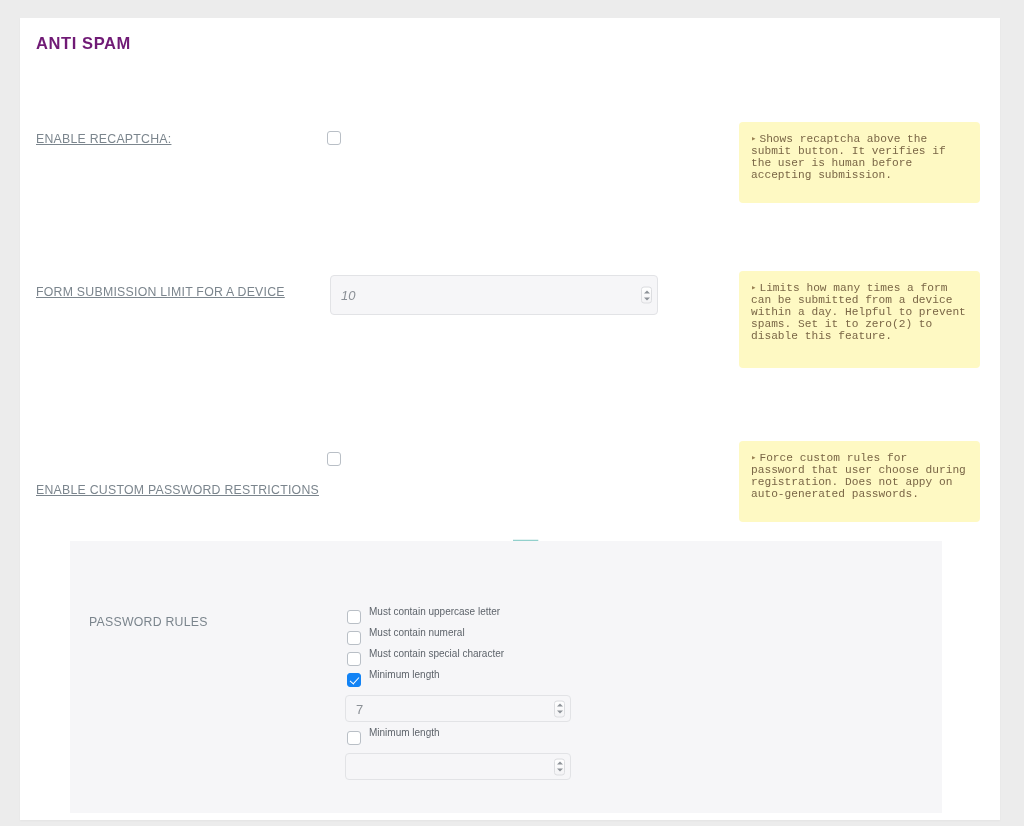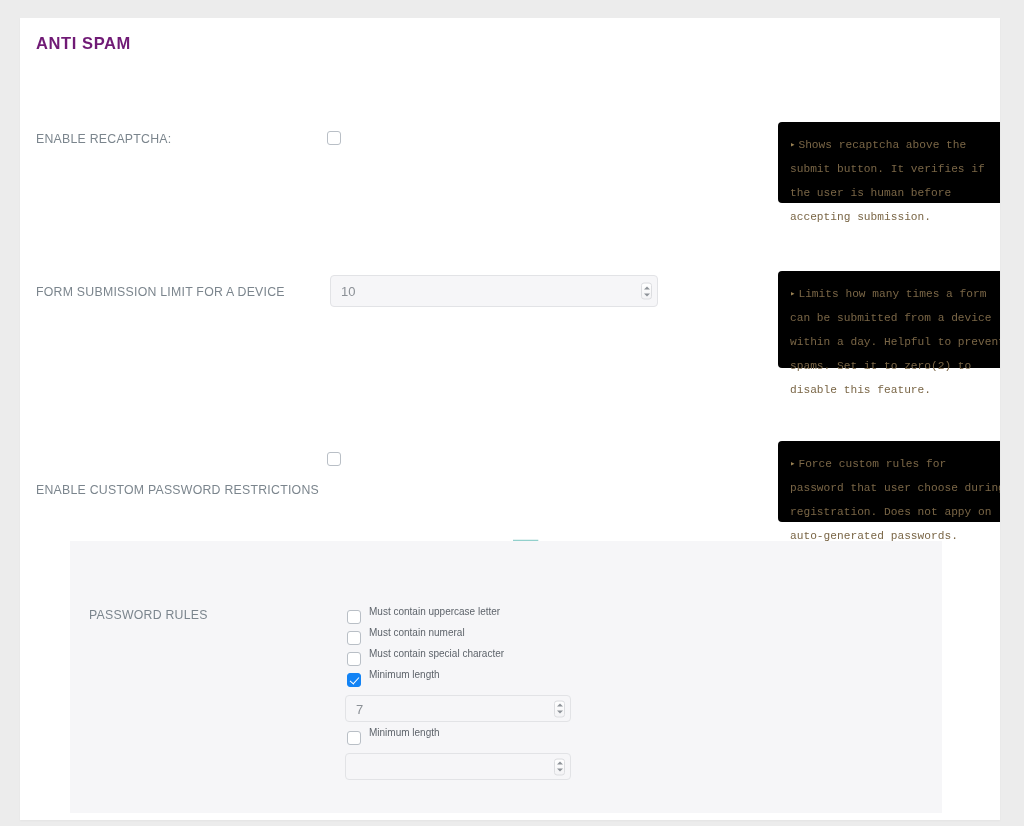--- a/index.html
+++ b/index.html
@@ -52,20 +52,21 @@
     width: 980px;
   }
   .field-label {
     position: absolute;
     left: 16px;
     font-family: "Liberation Sans Narrow", "Liberation Sans", sans-serif;
     font-size: 12.3px;
     letter-spacing: 0.25px;
     color: #7b858d;
     white-space: nowrap;
+    text-decoration: underline;
   }
 
   
   .cbox {
     position: absolute;
     width: 14px;
     height: 14px;
     border: 1px solid #b9bfc6;
     border-radius: 3px;
     background: #ffffff;
@@ -129,29 +130,28 @@
     border-bottom: 3.5px solid #8d9298;
   }
   .spinner .arw.down {
     bottom: 2.5px;
     border-top: 3.5px solid #8d9298;
   }
 
   
   .help-note {
     position: absolute;
-    background: #000000;
+    background: #fef9c3;
     border-radius: 4px;
     padding: 11px 14px 12px 12px;
     box-sizing: border-box;
     font-family: "Liberation Mono", "DejaVu Sans Mono", monospace;
     font-size: 11.2px;
-    line-height: 24px;
+    line-height: 12px;
     color: #7a6646;
-    margin-left: 39px;
   }
   .help-note .tri {
     color: #9a8254;
     font-size: 9px;
     margin-right: 3px;
     vertical-align: 1px;
   }
 
   
   .elbow-arrow {
@@ -167,21 +167,21 @@
     position: absolute;
     left: 50px;
     top: 523px;
     width: 872px;
     height: 272px;
     background: #f6f6f8;
   }
   .subpanel-label {
     position: absolute;
     left: 19px;
-    top: 67px;
+    top: 74px;
     font-family: "Liberation Sans Narrow", "Liberation Sans", sans-serif;
     font-size: 12.3px;
     letter-spacing: 0.25px;
     color: #7b858d;
     white-space: nowrap;
   }
   .rules-col {
     position: absolute;
     left: 277px;
     top: 66px;
@@ -229,21 +229,21 @@
   <div class="form-row" style="top:100px;height:30px;">
     <div class="field-label" style="top:14px;">ENABLE RECAPTCHA:</div>
     <div class="cbox" style="left:307px;top:13px;"></div>
   </div>
   <div class="help-note" style="left:719px;top:104px;width:241px;height:81px;">
     <span class="tri">▸</span><span>Shows recaptcha above the submit button. It verifies if the user is human before accepting submission.</span>
   </div>
 
   <div class="form-row" style="top:252px;height:40px;">
     <div class="field-label" style="top:15px;">FORM SUBMISSION LIMIT FOR A DEVICE</div>
-    <div class="num-input" style="left:310px;top:5px;width:328px;height:32px;">
+    <div class="num-input" style="left:310px;top:5px;width:328px;height:40px;font-style:italic;">
       <span class="num-val">10</span>
       <span class="spinner">
         <span class="arw up"></span>
         <span class="arw down"></span>
       </span>
     </div>
   </div>
   <div class="help-note" style="left:719px;top:253px;width:241px;height:97px;">
     <span class="tri">▸</span><span>Limits how many times a form can be submitted from a device within a day. Helpful to prevent spams. Set it to zero(2) to disable this feature.</span>
   </div>

